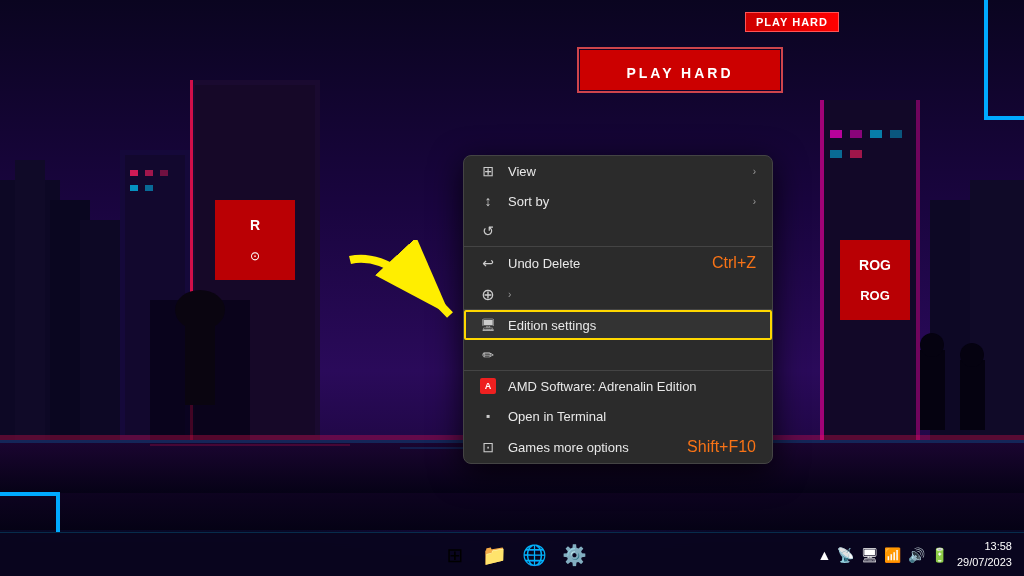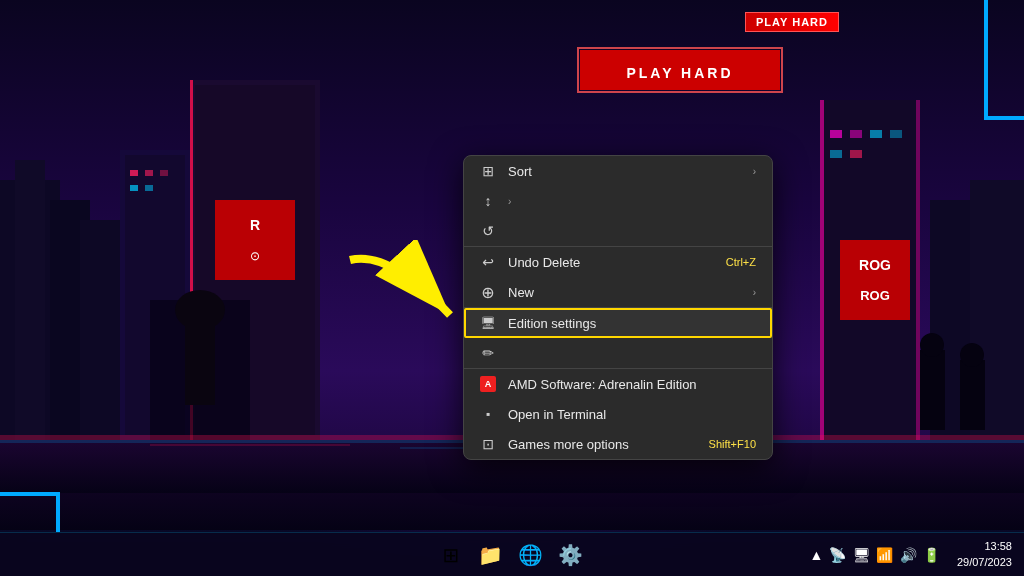--- a/index.html
+++ b/index.html
@@ -186,22 +186,22 @@
       color: white;
       font-weight: bold;
       flex-shrink: 0;
     }
 
     .ctx-label {
       flex: 1;
     }
 
     .ctx-shortcut {
-      color: #fde047;
-      font-size: 11px;
+      color: #f97316;
+      font-size: 16px;
     }
 
     .ctx-arrow {
       color: #999;
       font-size: 10px;
     }
 
     
     .yellow-arrow {
       position: absolute;
@@ -264,21 +264,20 @@
     }
 
     .sys-icon {
       font-size: 14px;
       cursor: pointer;
     }
 
     .clock {
       text-align: right;
       line-height: 1.4;
-      margin-left: 8px;
     }
 
     
     .blue-corner-tl {
       position: absolute;
       top: 0;
       right: 0;
       width: 40px;
       height: 120px;
       border-left: 4px solid #00aaff;
@@ -489,42 +488,42 @@
         </marker>
       </defs>
       <path d="M 20 20 Q 60 10 120 75" stroke="#ffee00" stroke-width="8" fill="none" marker-end="url(#arrowhead)"></path>
     </svg>
   </div>
 
   <div class="context-menu">
 
     <div class="ctx-item">
       <span class="ctx-icon">⊞</span>
-      <span class="ctx-label">Sort</span>
+      <span class="ctx-label">View</span>
       <span class="ctx-arrow">›</span>
     </div>
 
     <div class="ctx-item">
       <span class="ctx-icon">↕</span>
+      <span class="ctx-label">Sort by</span>
       <span class="ctx-arrow">›</span>
     </div>
 
     <div class="ctx-item separator-after">
       <span class="ctx-icon">↺</span>
     </div>
 
     <div class="ctx-item">
       <span class="ctx-icon">↩</span>
       <span class="ctx-label">Undo Delete</span>
       <span class="ctx-shortcut">Ctrl+Z</span>
     </div>
 
     <div class="ctx-item separator-after">
       <span class="ctx-icon" style="font-size:16px;">⊕</span>
-      <span class="ctx-label">New</span>
       <span class="ctx-arrow">›</span>
     </div>
 
     <div class="ctx-item highlighted">
       <span class="ctx-icon" style="font-size:12px;">🖥</span>
       <span class="ctx-label">Edition settings</span>
     </div>
 
     <div class="ctx-item separator-after">
       <span class="ctx-icon">✏</span>

